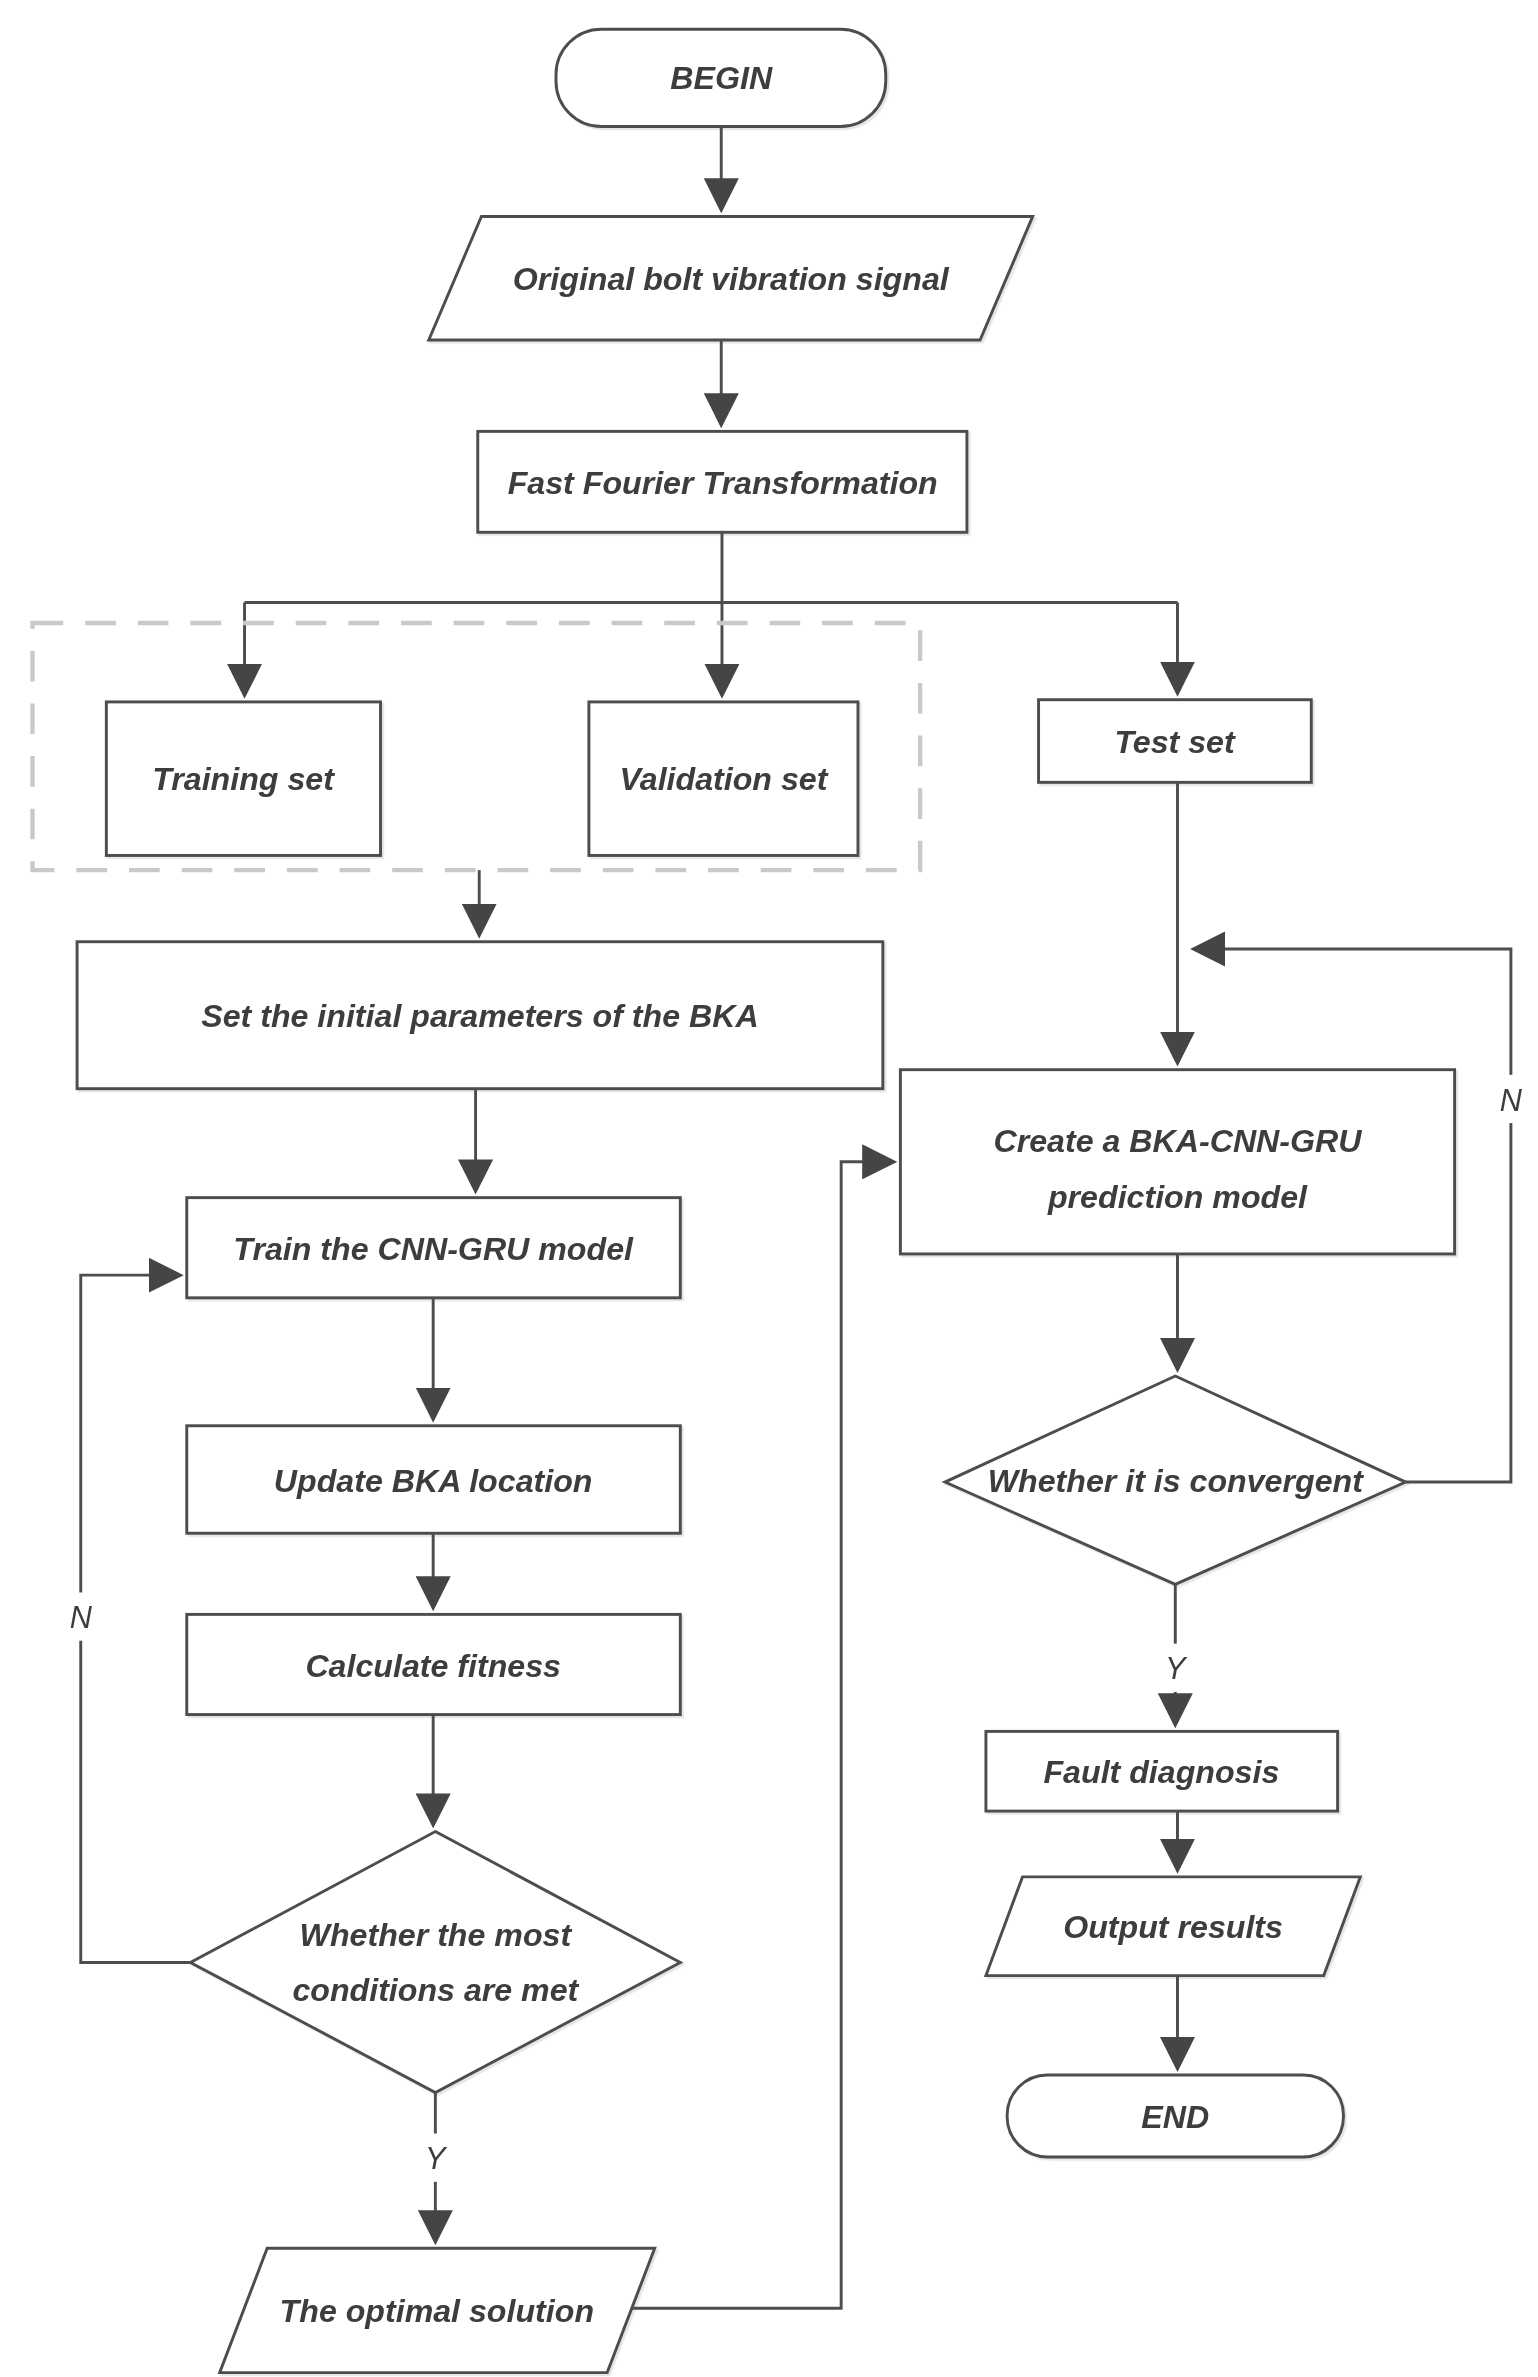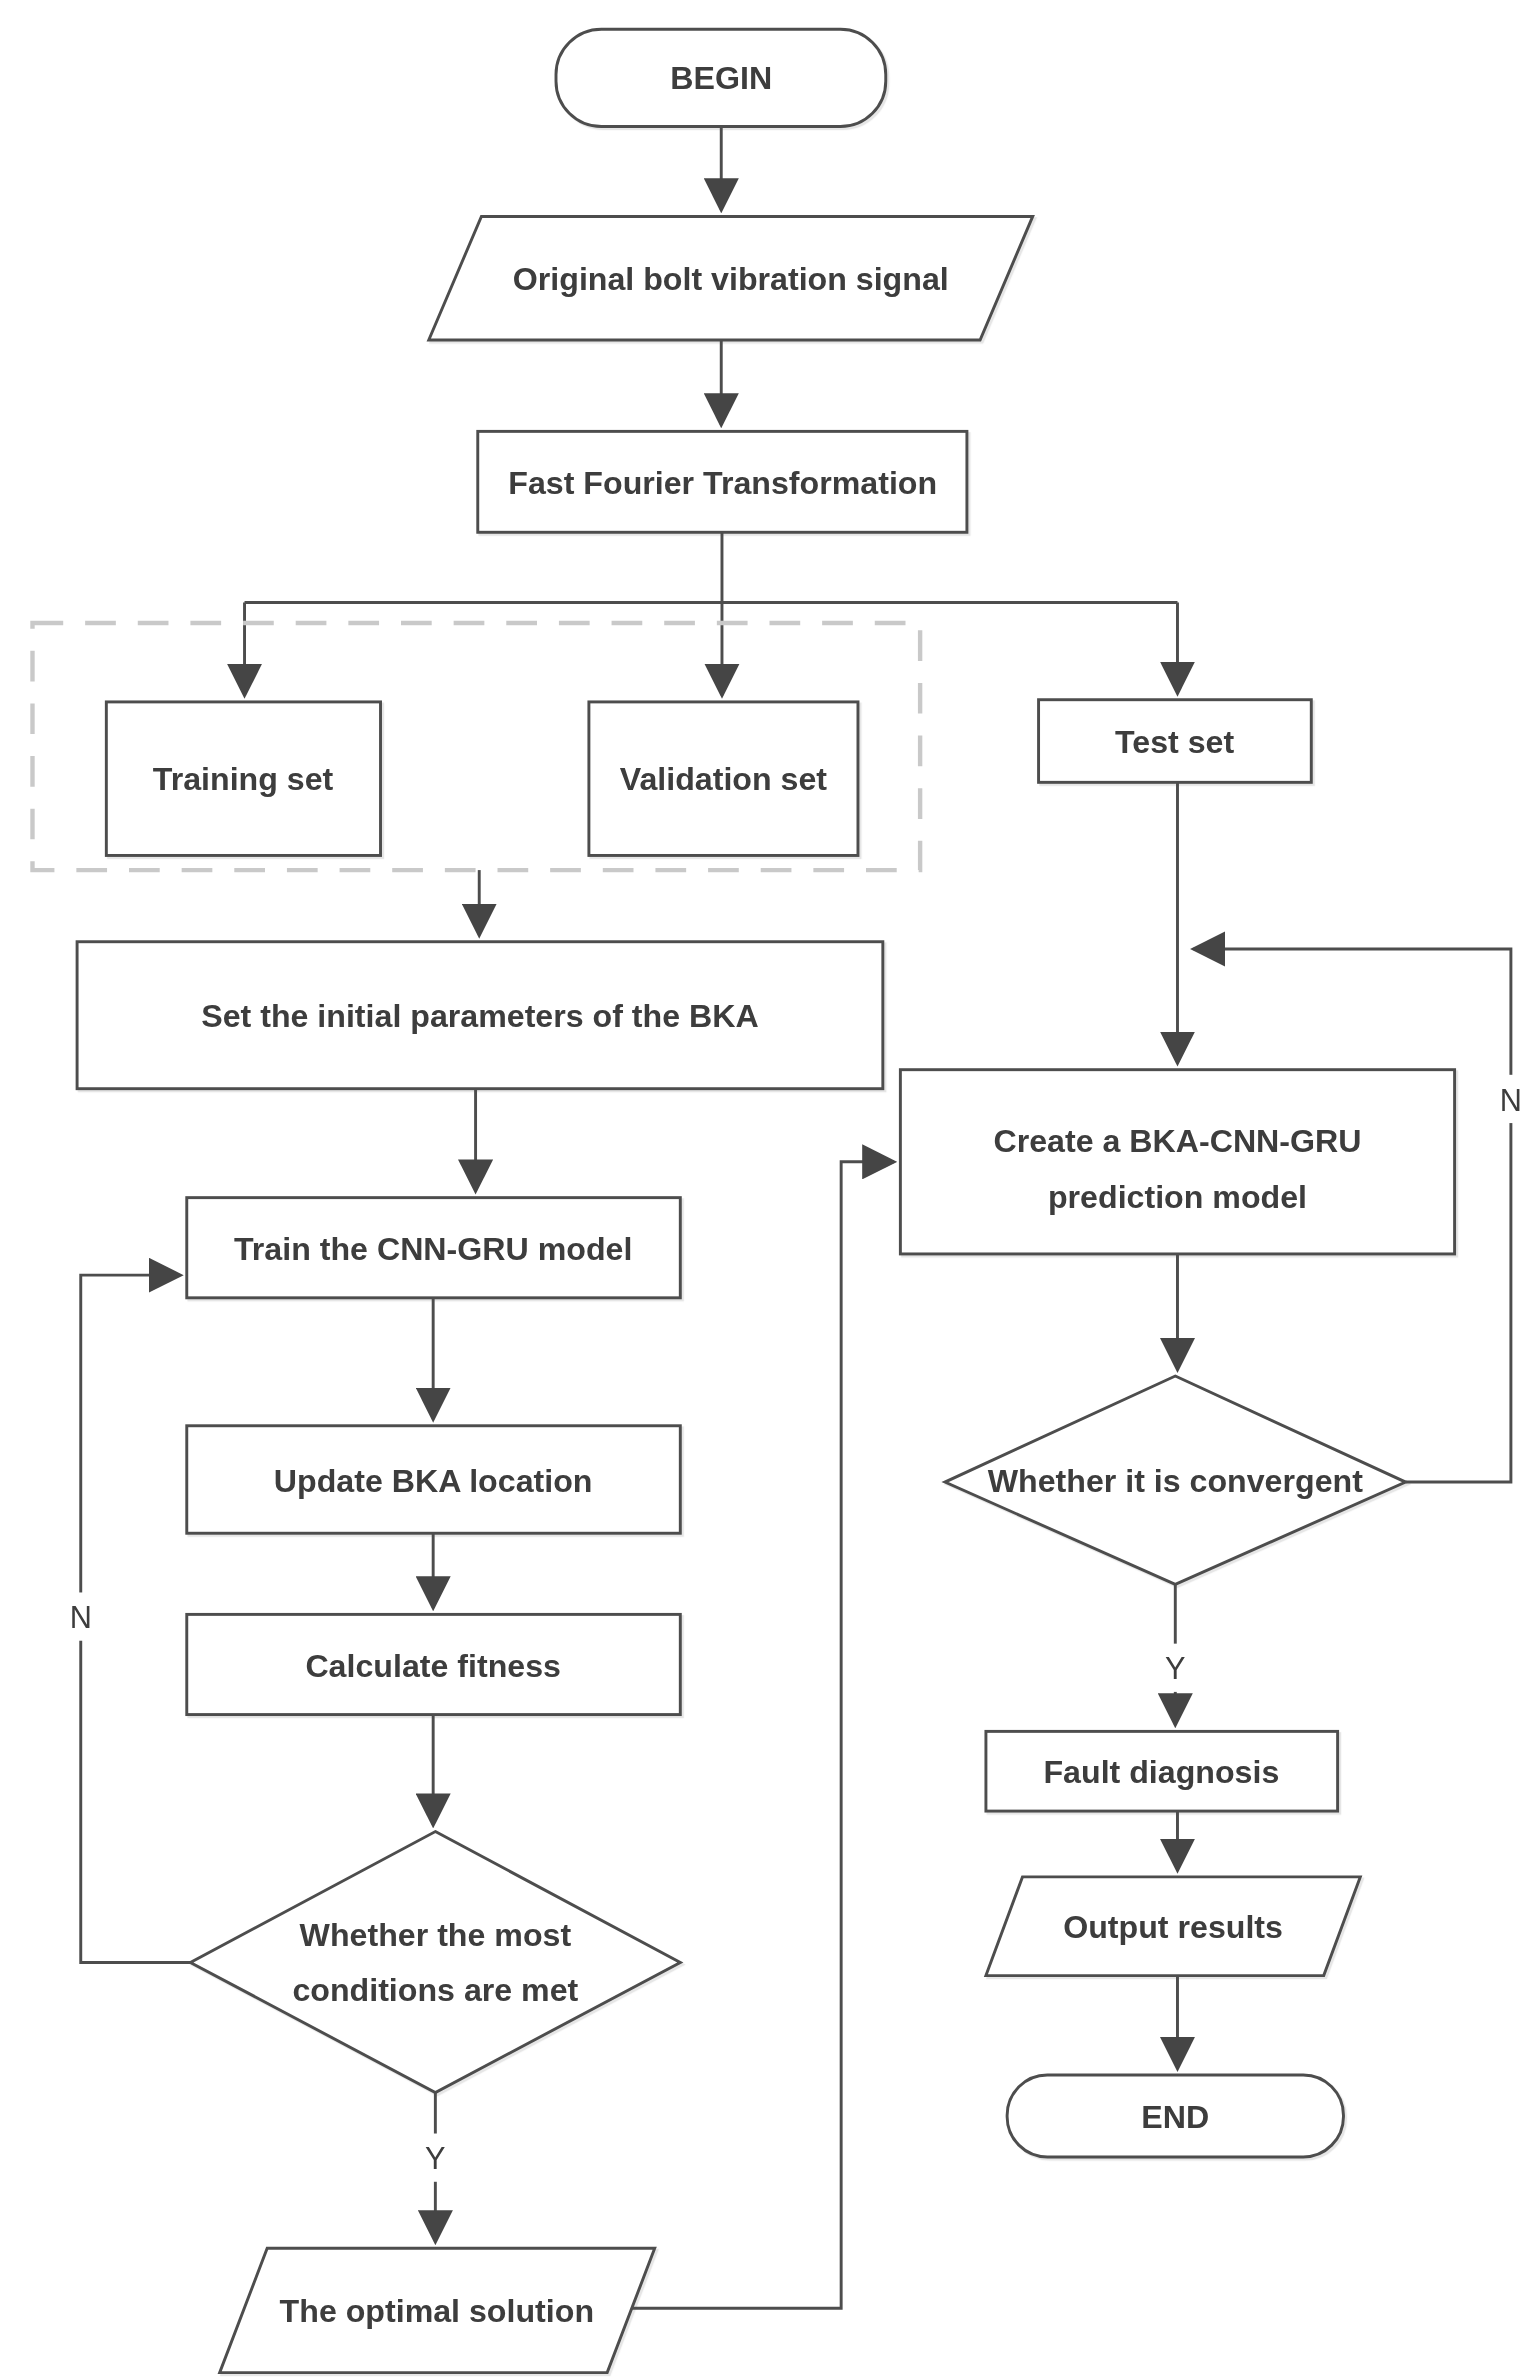--- a/index.html
+++ b/index.html
@@ -5,20 +5,21 @@
   html, body {
     margin: 0;
     padding: 0;
     background: #ffffff;
   }
   .page {
     position: relative;
     width: 1539px;
     height: 2377px;
     background: var(--background, #ffffff);
+    font-style: italic;
   }
   svg {
     display: block;
     width: 1539px;
     height: 2377px;
   }
   svg text {
     font-family: "Liberation Sans", sans-serif;
     font-weight: bold;
     font-size: 44px;

